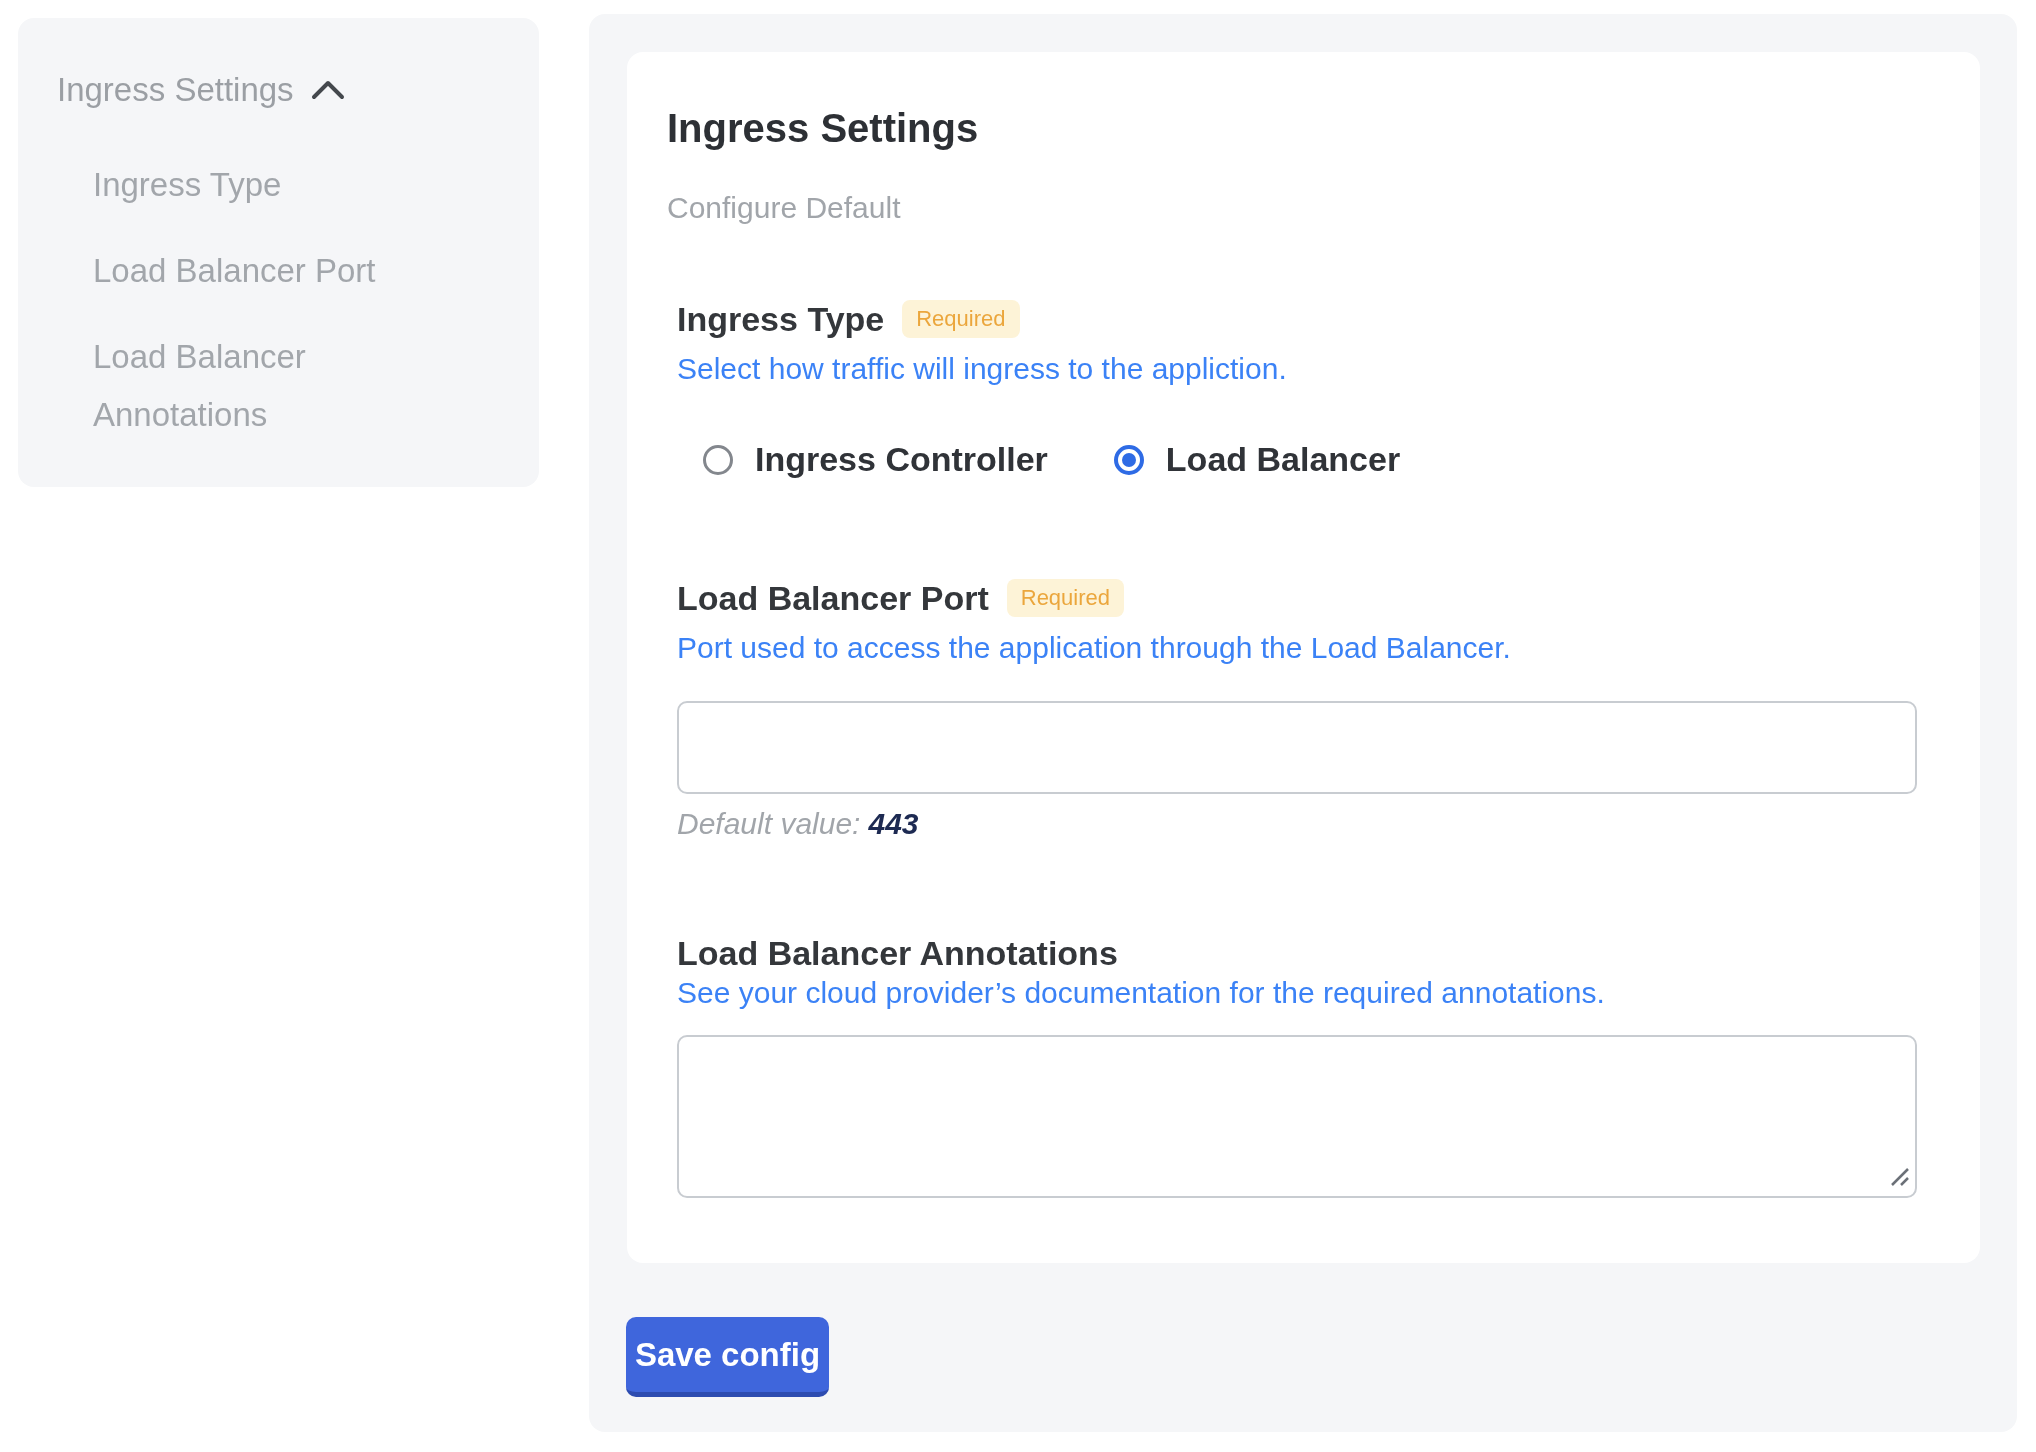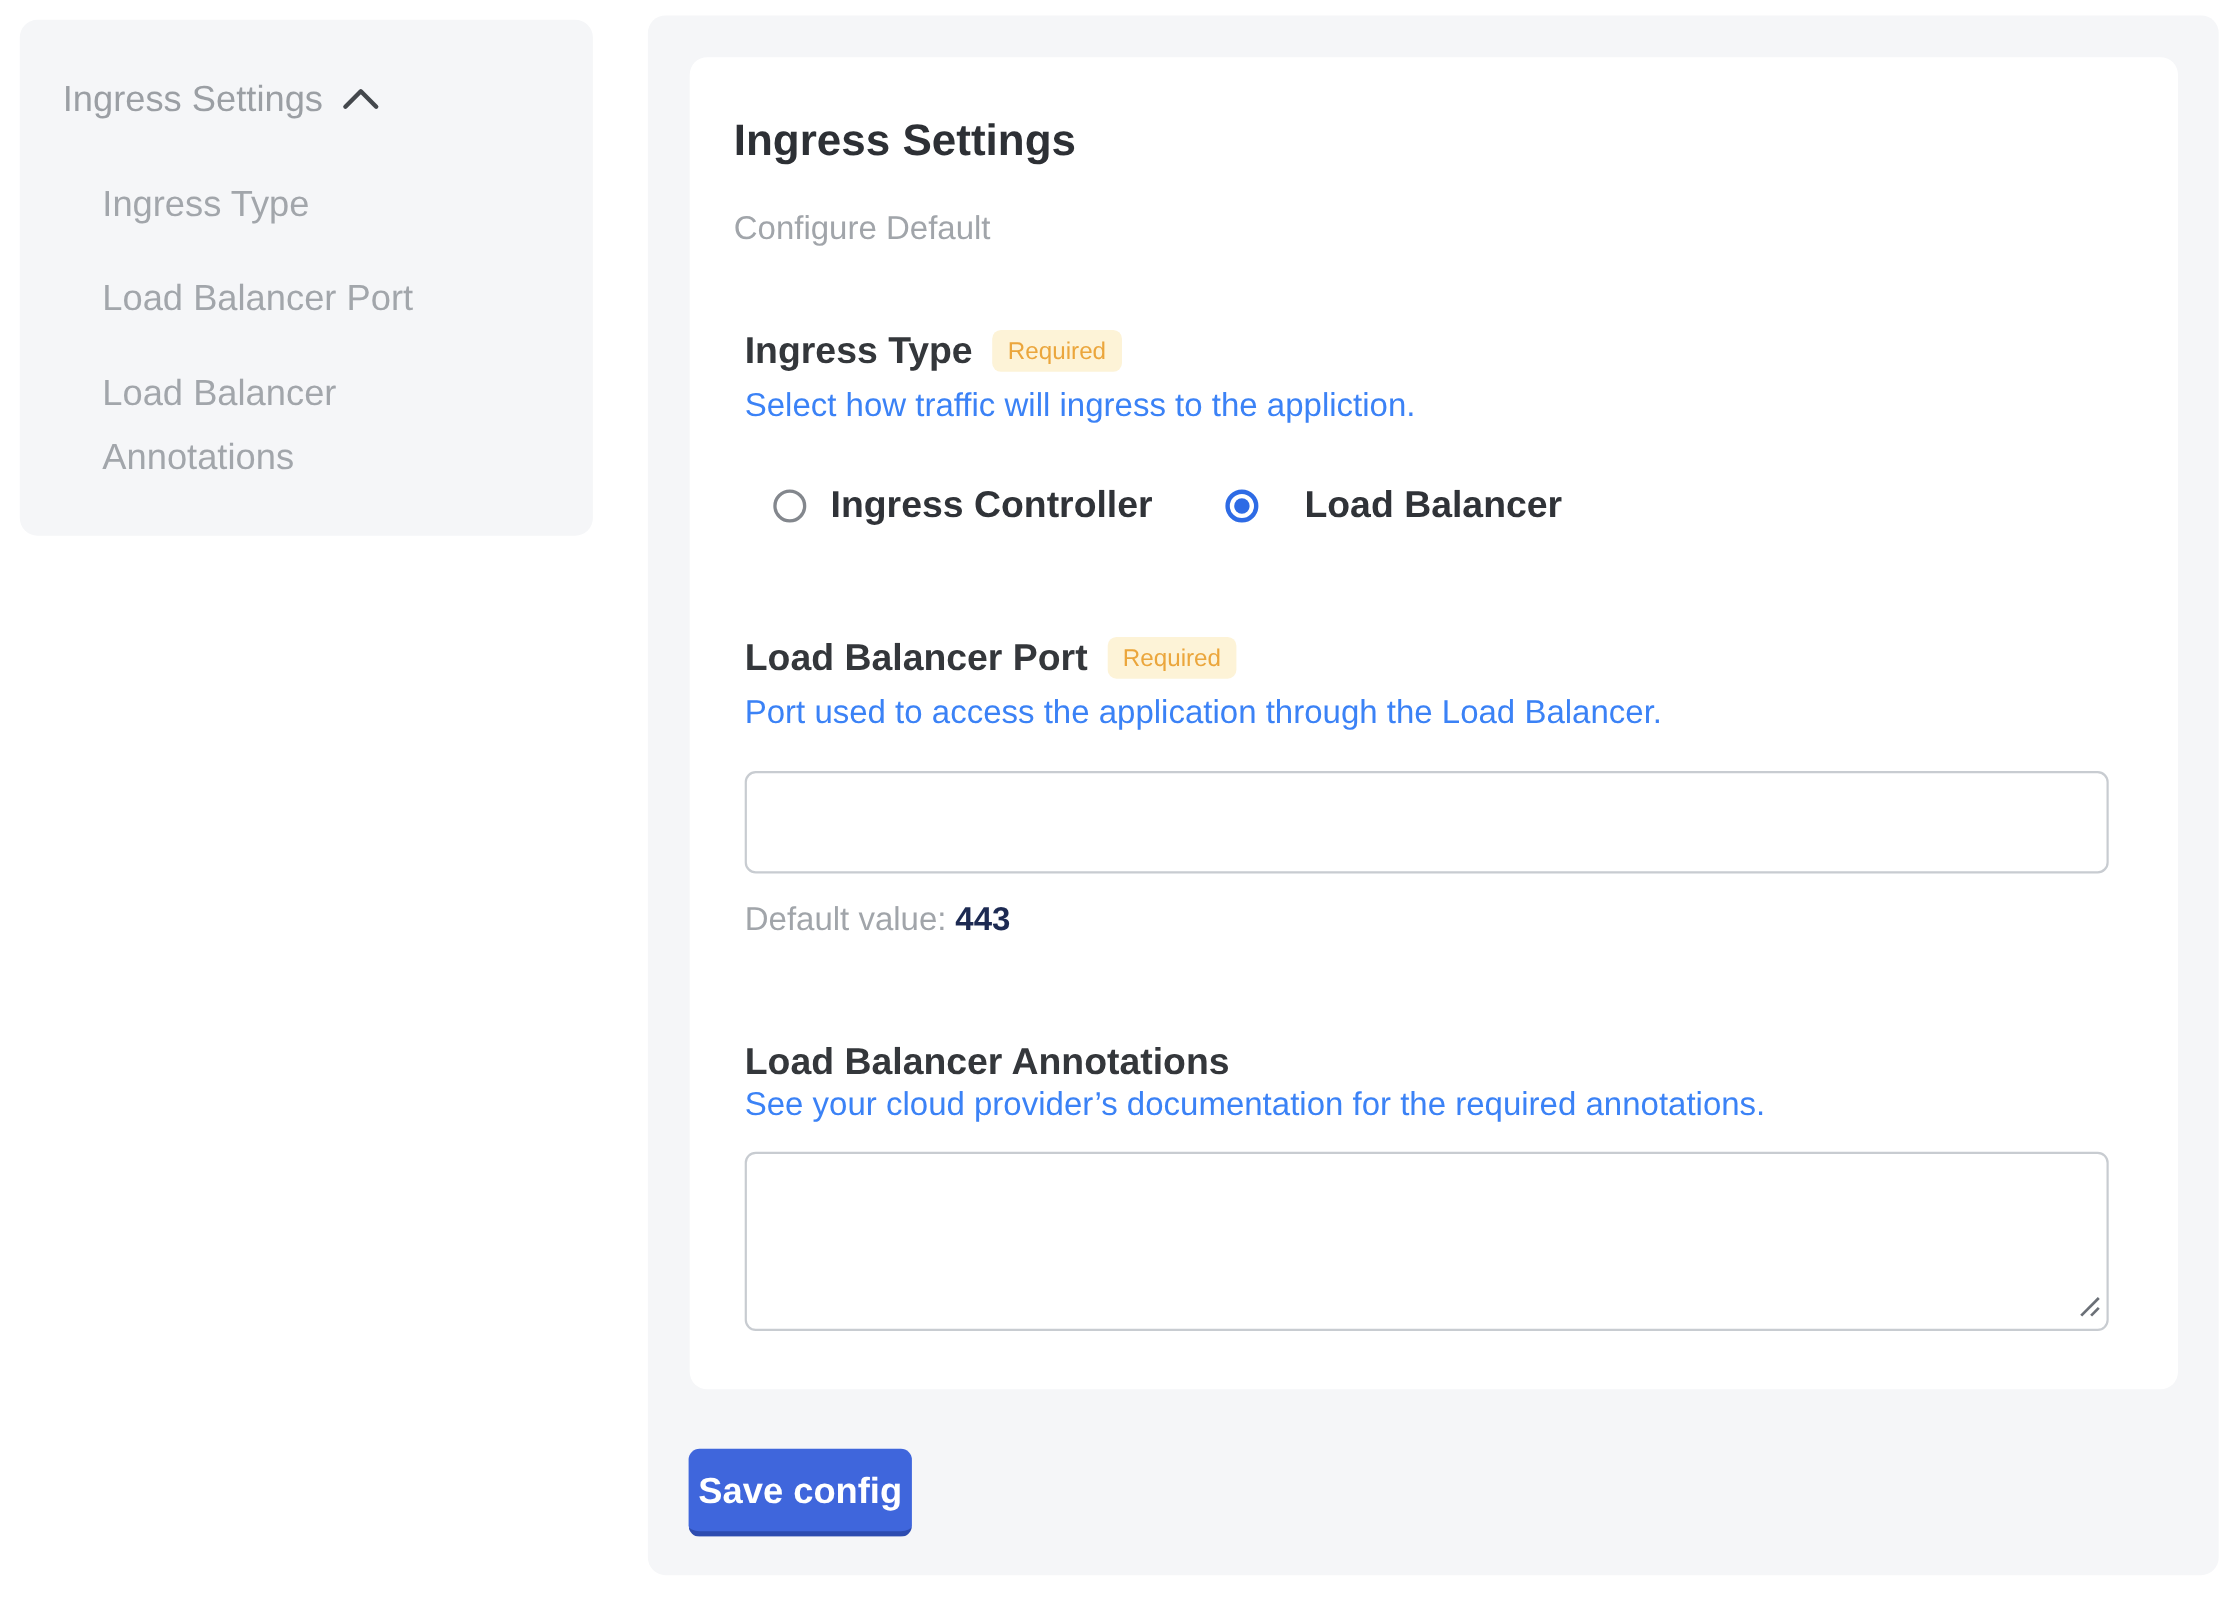--- a/index.html
+++ b/index.html
@@ -97,21 +97,21 @@
   }
   .section-desc.tight { margin-top: 0; }
 
   
   .radio-row {
     margin: 53px 0 13px 26px;
     display: flex;
     align-items: center;
   }
   .radio-option { display: flex; align-items: center; cursor: pointer; }
-  .radio-option + .radio-option { margin-left: 66px; gap: 20px; }
+  .radio-option + .radio-option { margin-left: 66px; }
   .radio-circle-unchecked {
     width: 30px; height: 30px;
     border-radius: 50%;
     box-sizing: border-box;
     border: 3px solid #83878d;
     background: #ffffff;
   }
   .radio-circle-checked {
     width: 30px; height: 30px;
     border-radius: 50%;
@@ -142,21 +142,21 @@
     box-sizing: border-box;
     border: 2px solid #c8ccd1;
     border-radius: 10px;
     background: #ffffff;
     font-size: 32px;
     padding: 0 20px;
     outline: none;
     font-family: inherit;
     color: #303338;
   }
-  .default-row { margin-top: 24px; font-size: 30px; line-height: 36px; }
+  .default-row { margin-top: 12px; font-size: 30px; line-height: 36px; font-style: italic; }
   .default-label { color: #a1a5aa; }
   .default-value { color: #1d2a52; font-weight: bold; margin-left: 8px; }
 
   .textarea-wrap {
     position: relative;
     margin-top: 24px;
     width: 1240px; height: 163px;
   }
   .text-area {
     width: 100%; height: 100%;

